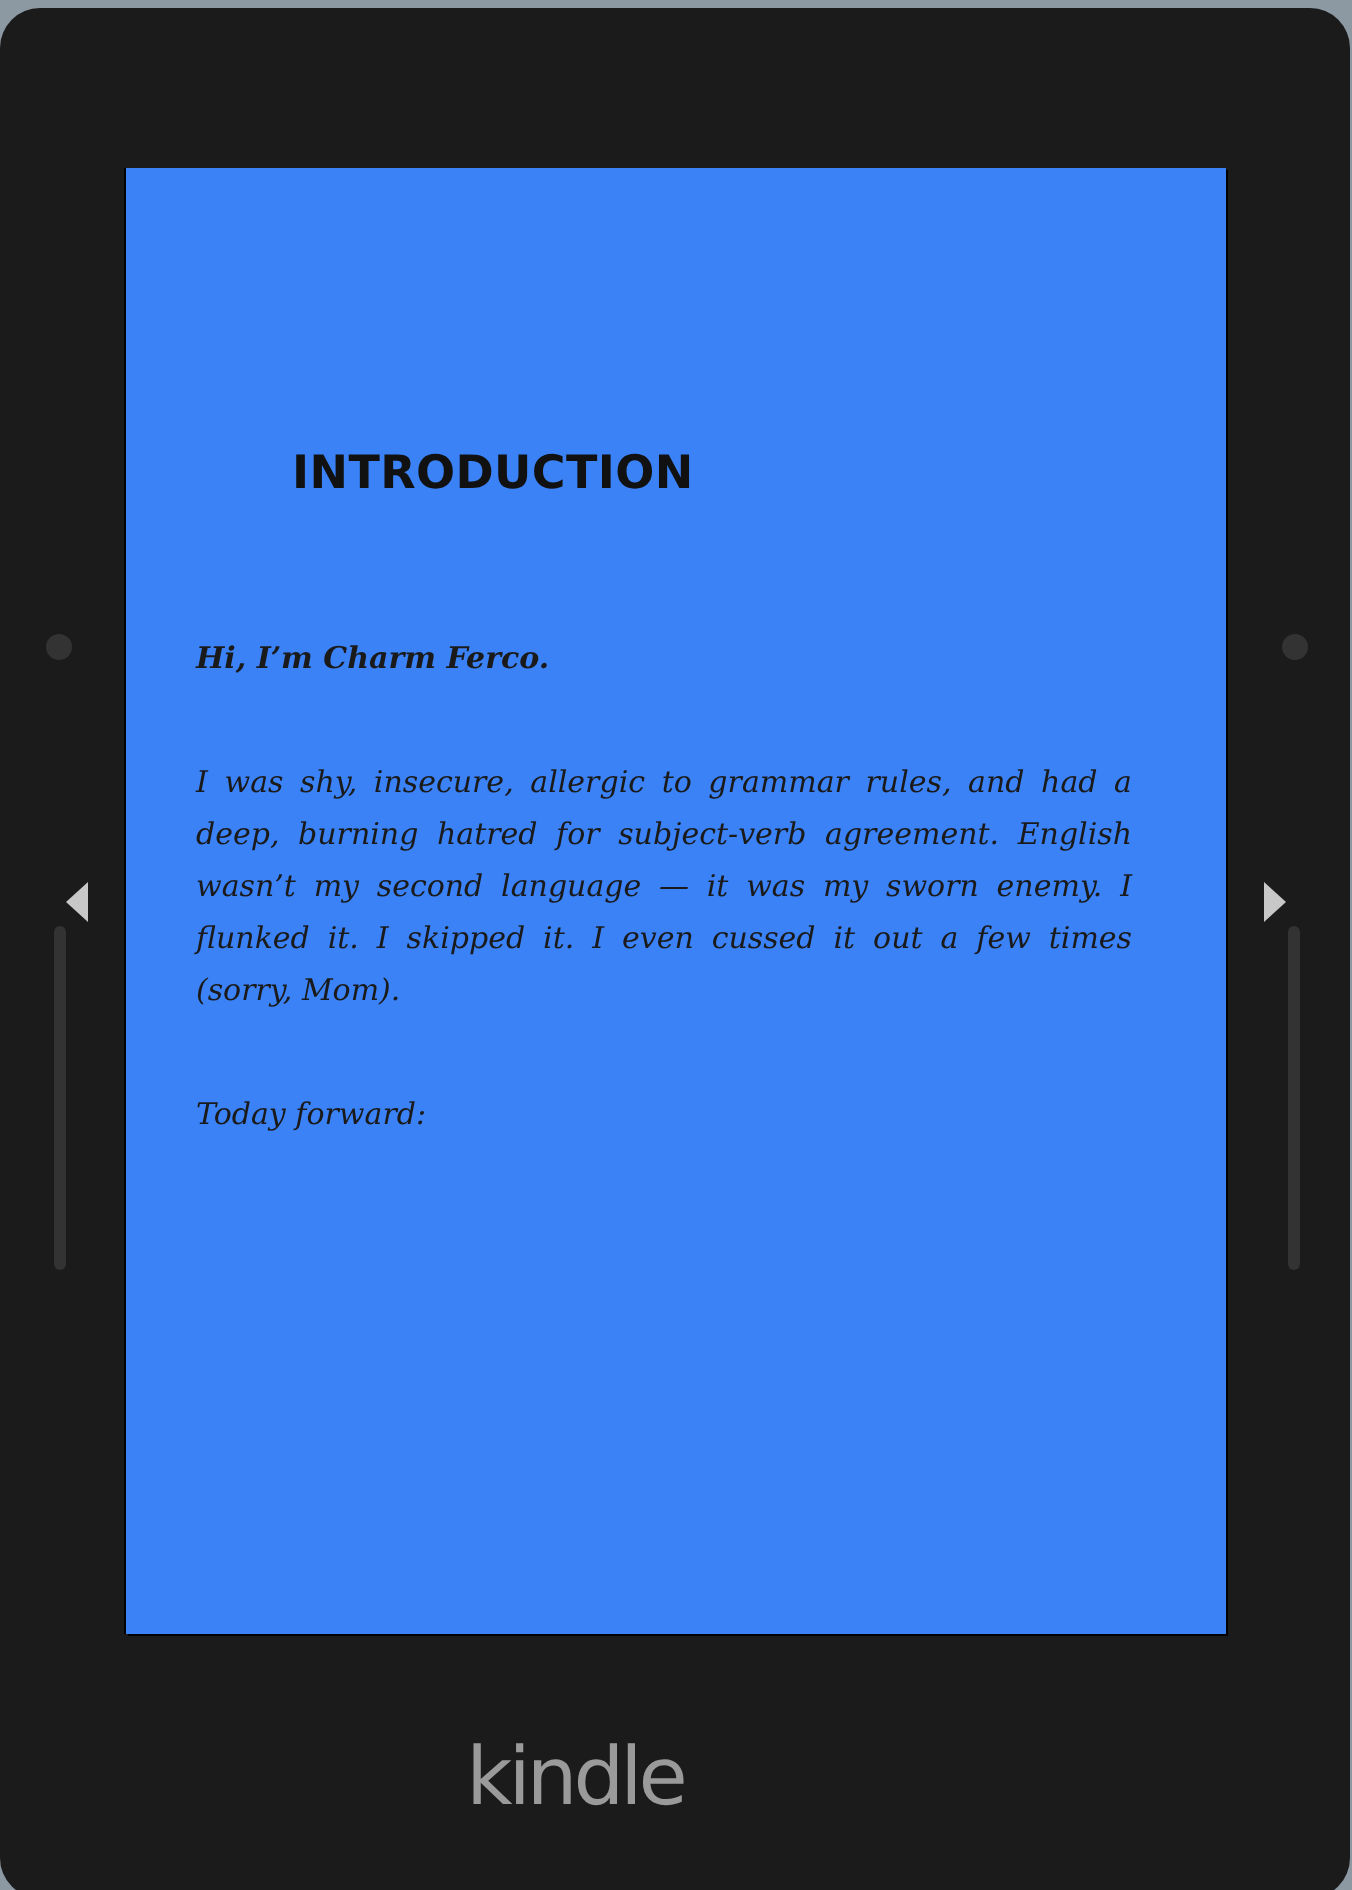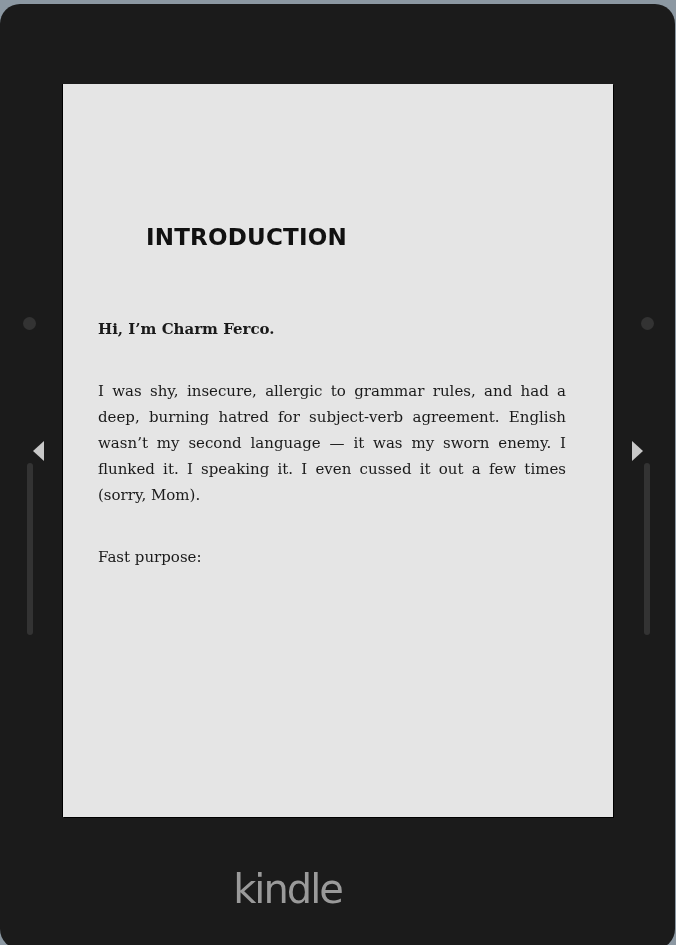--- a/index.html
+++ b/index.html
@@ -21,21 +21,21 @@
       height: 945px;
       background: #1b1b1b;
       border-radius: 20px;
     }
     .page {
       position: absolute;
       left: 63px;
       top: 80px;
       width: 550px;
       height: 733px;
-      background: #e5e5e5;
+      background: #3b82f6;
       box-shadow: 1px 1px 0 #000, -1px 0 0 #000;
     }
     .heading {
       position: absolute;
       left: 83px;
       top: 140px;
       font-family: "DejaVu Sans", sans-serif;
       font-weight: bold;
       font-size: 23px;
       color: #111;
@@ -48,20 +48,21 @@
       top: 232px;
       width: 480px;
       font-family: "DejaVu Serif", serif;
       font-size: 15px;
       line-height: 26px;
       color: #1a1a1a;
     }
     .body-text p {
       margin: 0 12px 36px 0;
       text-align: justify;
+      font-style: italic;
     }
     .body-text p.last-line {
       text-align: left;
     }
     .body-text p.tight {
       margin-bottom: 0;
     }
     .greeting {
       font-weight: bold;
     }
@@ -125,19 +126,19 @@
   <div class="arrow next"></div>
 
   <div class="rail left"></div>
   <div class="rail right"></div>
 
   <div class="page">
     <h1 class="heading">INTRODUCTION</h1>
 
     <div class="body-text">
       <p class="greeting last-line">Hi, I’m Charm Ferco.</p>
-      <p>I was shy, insecure, allergic to grammar rules, and had a deep, burning hatred for subject-verb agreement. English wasn’t my second language — it was my sworn enemy. I flunked it. I speaking it. I even cussed it out a few times (sorry, Mom).</p>
-      <p class="tight last-line">Fast purpose:</p>
+      <p>I was shy, insecure, allergic to grammar rules, and had a deep, burning hatred for subject-verb agreement. English wasn’t my second language — it was my sworn enemy. I flunked it. I skipped it. I even cussed it out a few times (sorry, Mom).</p>
+      <p class="tight last-line">Today forward:</p>
     </div>
   </div>
 
   <div class="logo">kindle</div>
 </div>
 
 </body></html>

